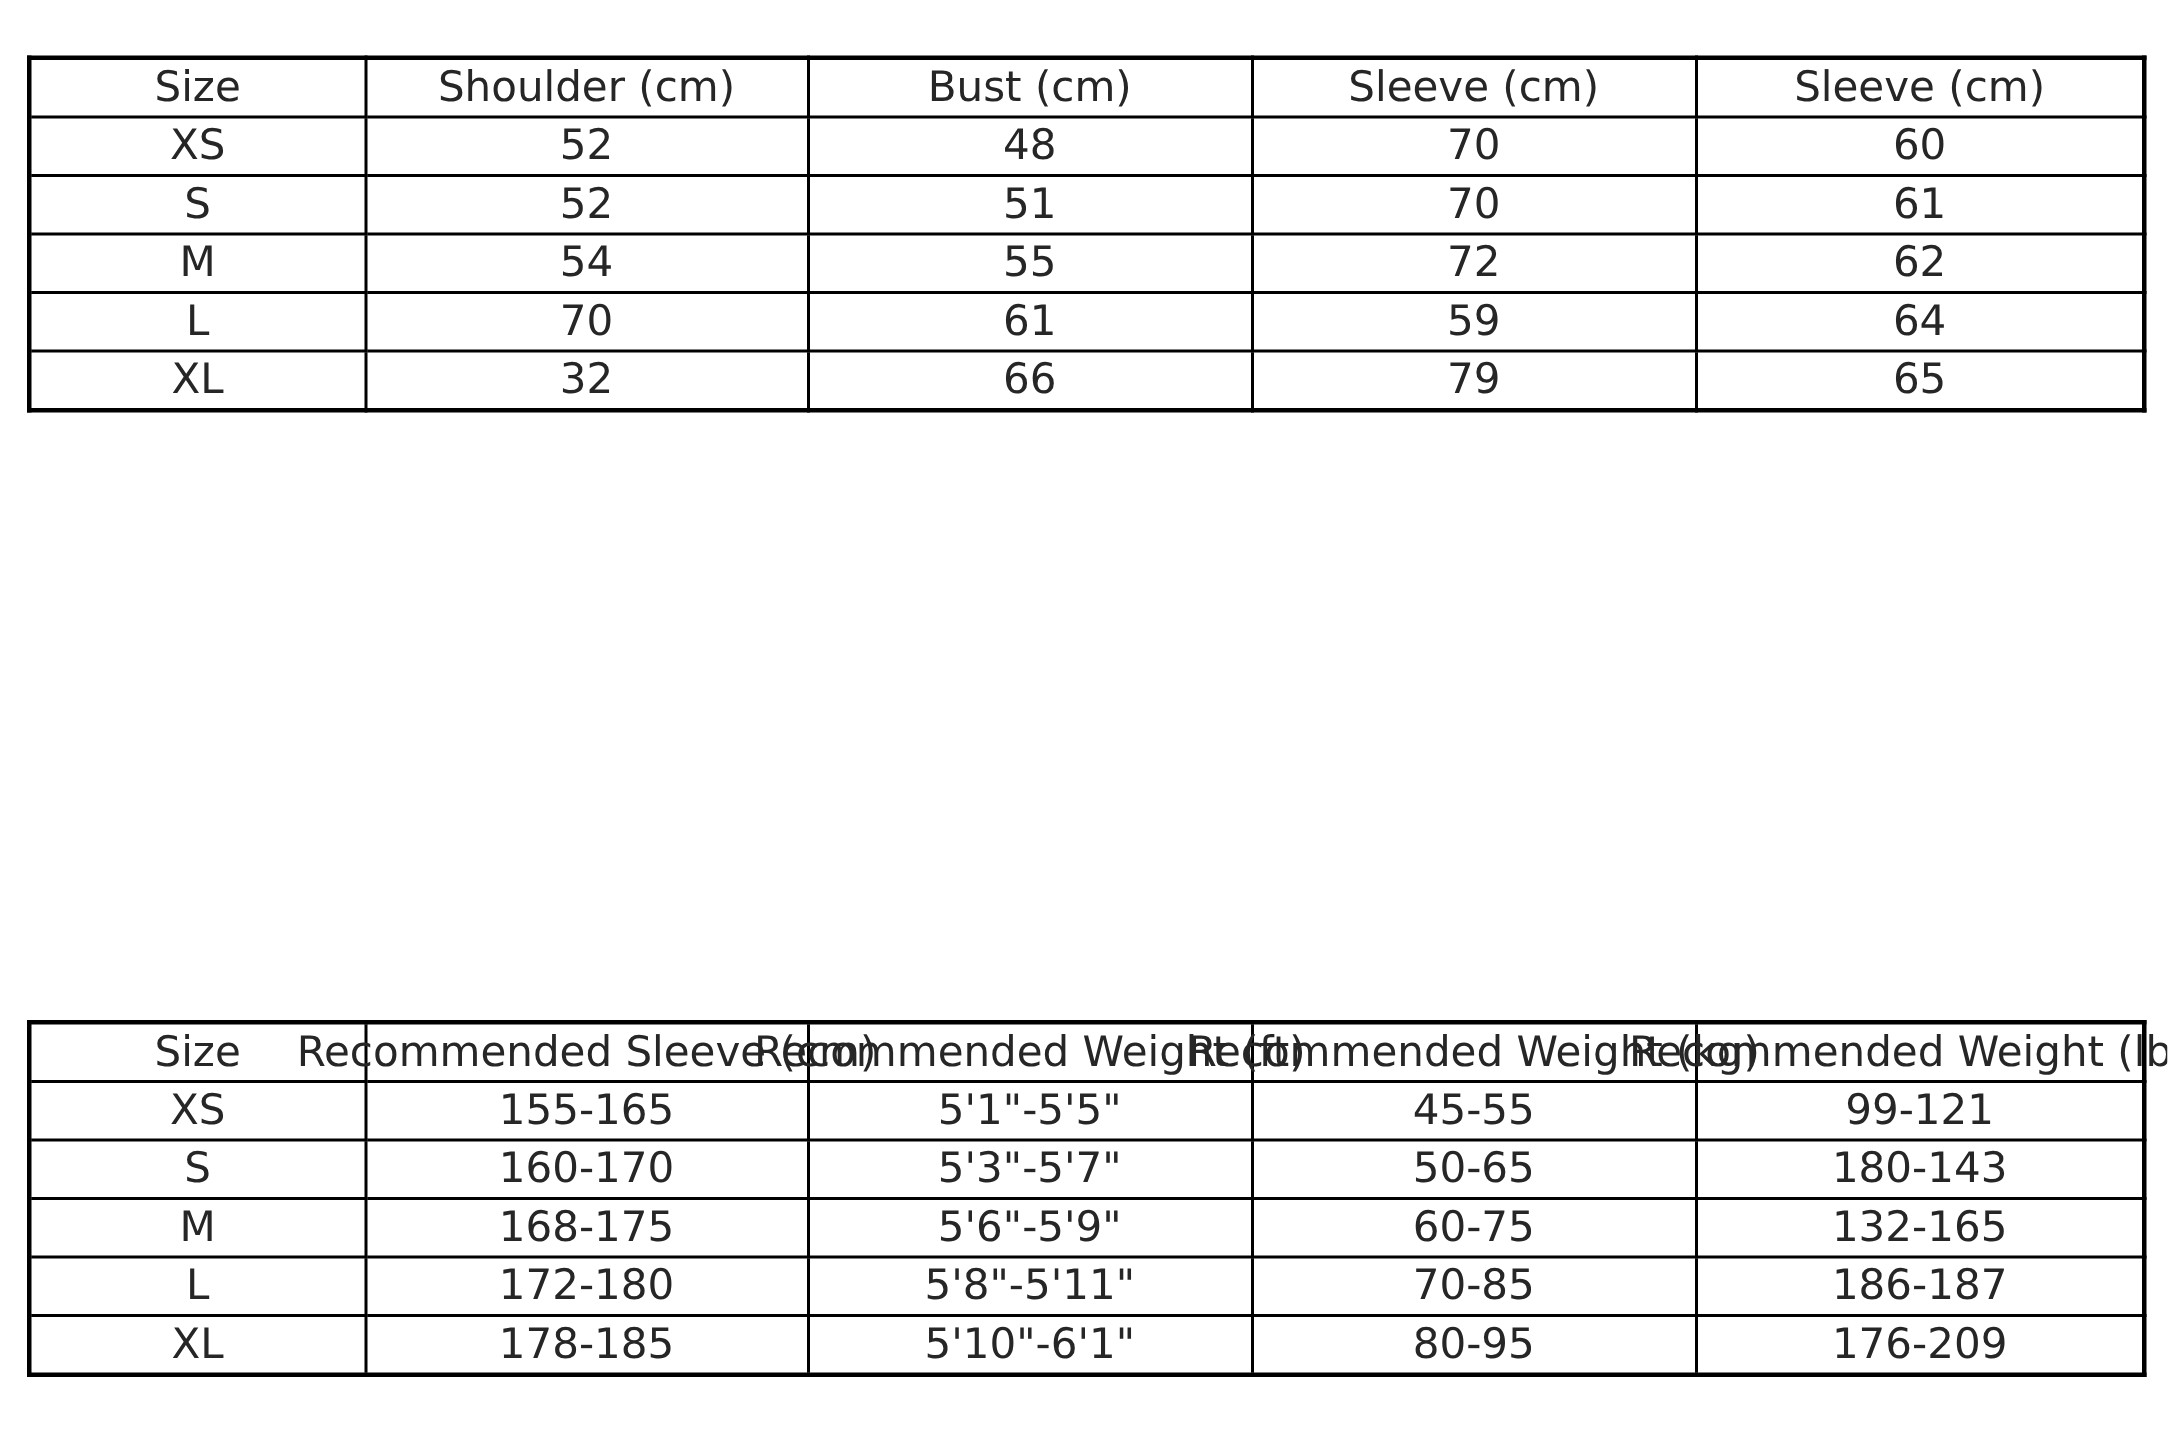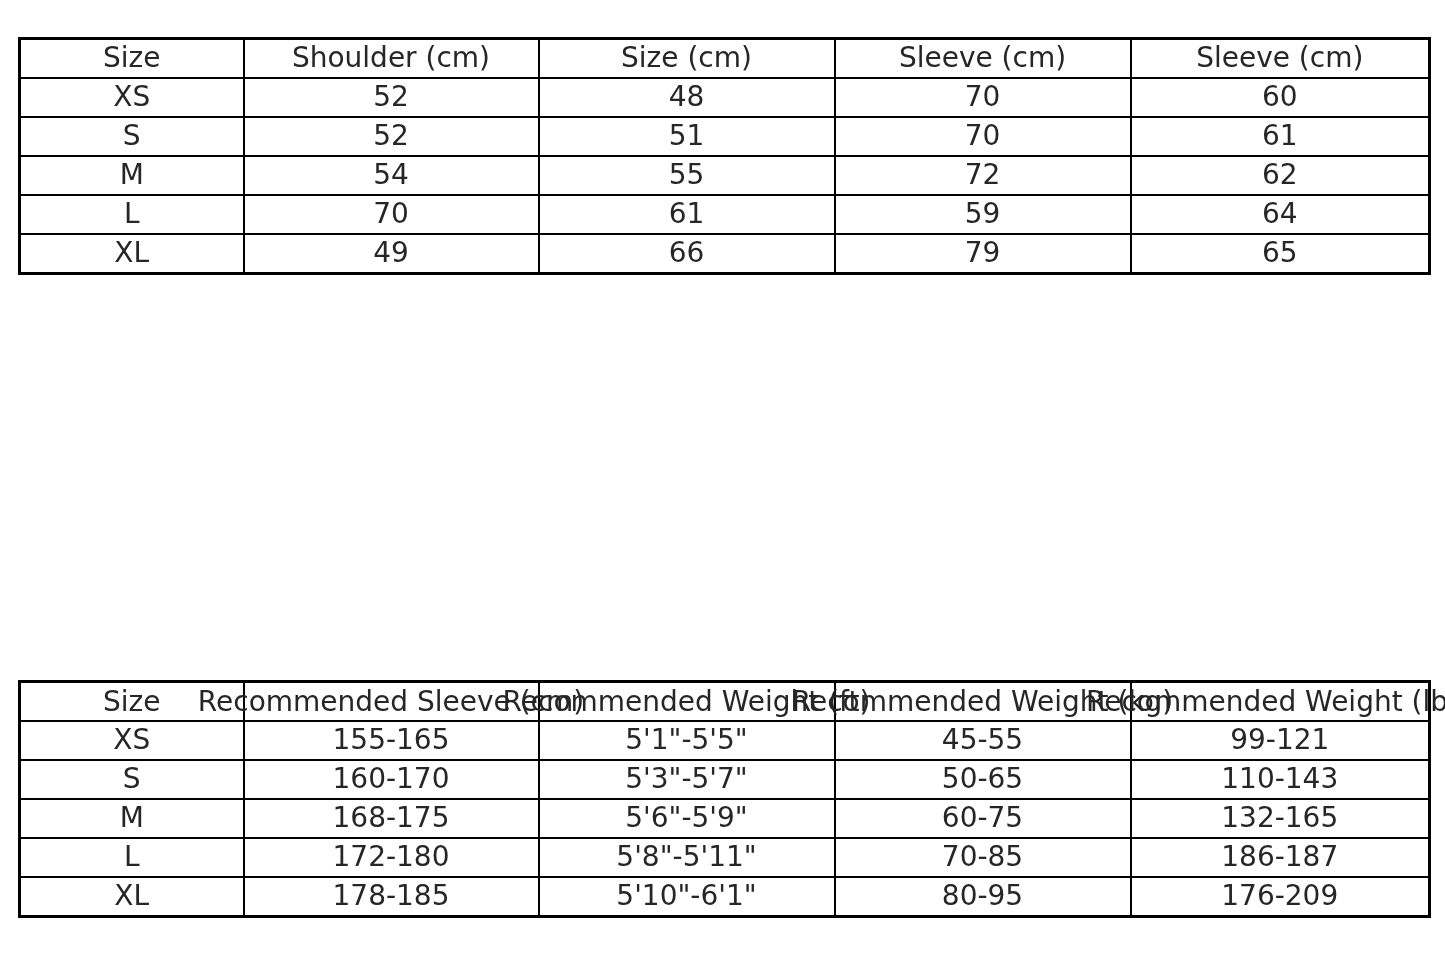--- a/index.html
+++ b/index.html
@@ -65,21 +65,21 @@
         <col class="c0">
         <col class="c1">
         <col class="c2">
         <col class="c3">
         <col class="c4">
       </colgroup>
     <thead>
       <tr>
         <th>Size</th>
         <th>Shoulder (cm)</th>
-        <th>Size (cm)</th>
+        <th>Bust (cm)</th>
         <th>Sleeve (cm)</th>
         <th>Sleeve (cm)</th>
       </tr>
     </thead>
     <tbody>
       <tr>
         <td>XS</td>
         <td>52</td>
         <td>48</td>
         <td>70</td>
@@ -101,21 +101,21 @@
       </tr>
       <tr>
         <td>L</td>
         <td>70</td>
         <td>61</td>
         <td>59</td>
         <td>64</td>
       </tr>
       <tr>
         <td>XL</td>
-        <td>49</td>
+        <td>32</td>
         <td>66</td>
         <td>79</td>
         <td>65</td>
       </tr>
     </tbody>
   </table>
 
   <table class="grid" id="fit-table">
     <colgroup>
         <col class="c0">
@@ -149,21 +149,21 @@
         <td>155-165</td>
         <td>5'1"-5'5"</td>
         <td>45-55</td>
         <td>99-121</td>
       </tr>
       <tr>
         <td>S</td>
         <td>160-170</td>
         <td>5'3"-5'7"</td>
         <td>50-65</td>
-        <td>110-143</td>
+        <td>180-143</td>
       </tr>
       <tr>
         <td>M</td>
         <td>168-175</td>
         <td>5'6"-5'9"</td>
         <td>60-75</td>
         <td>132-165</td>
       </tr>
       <tr>
         <td>L</td>

